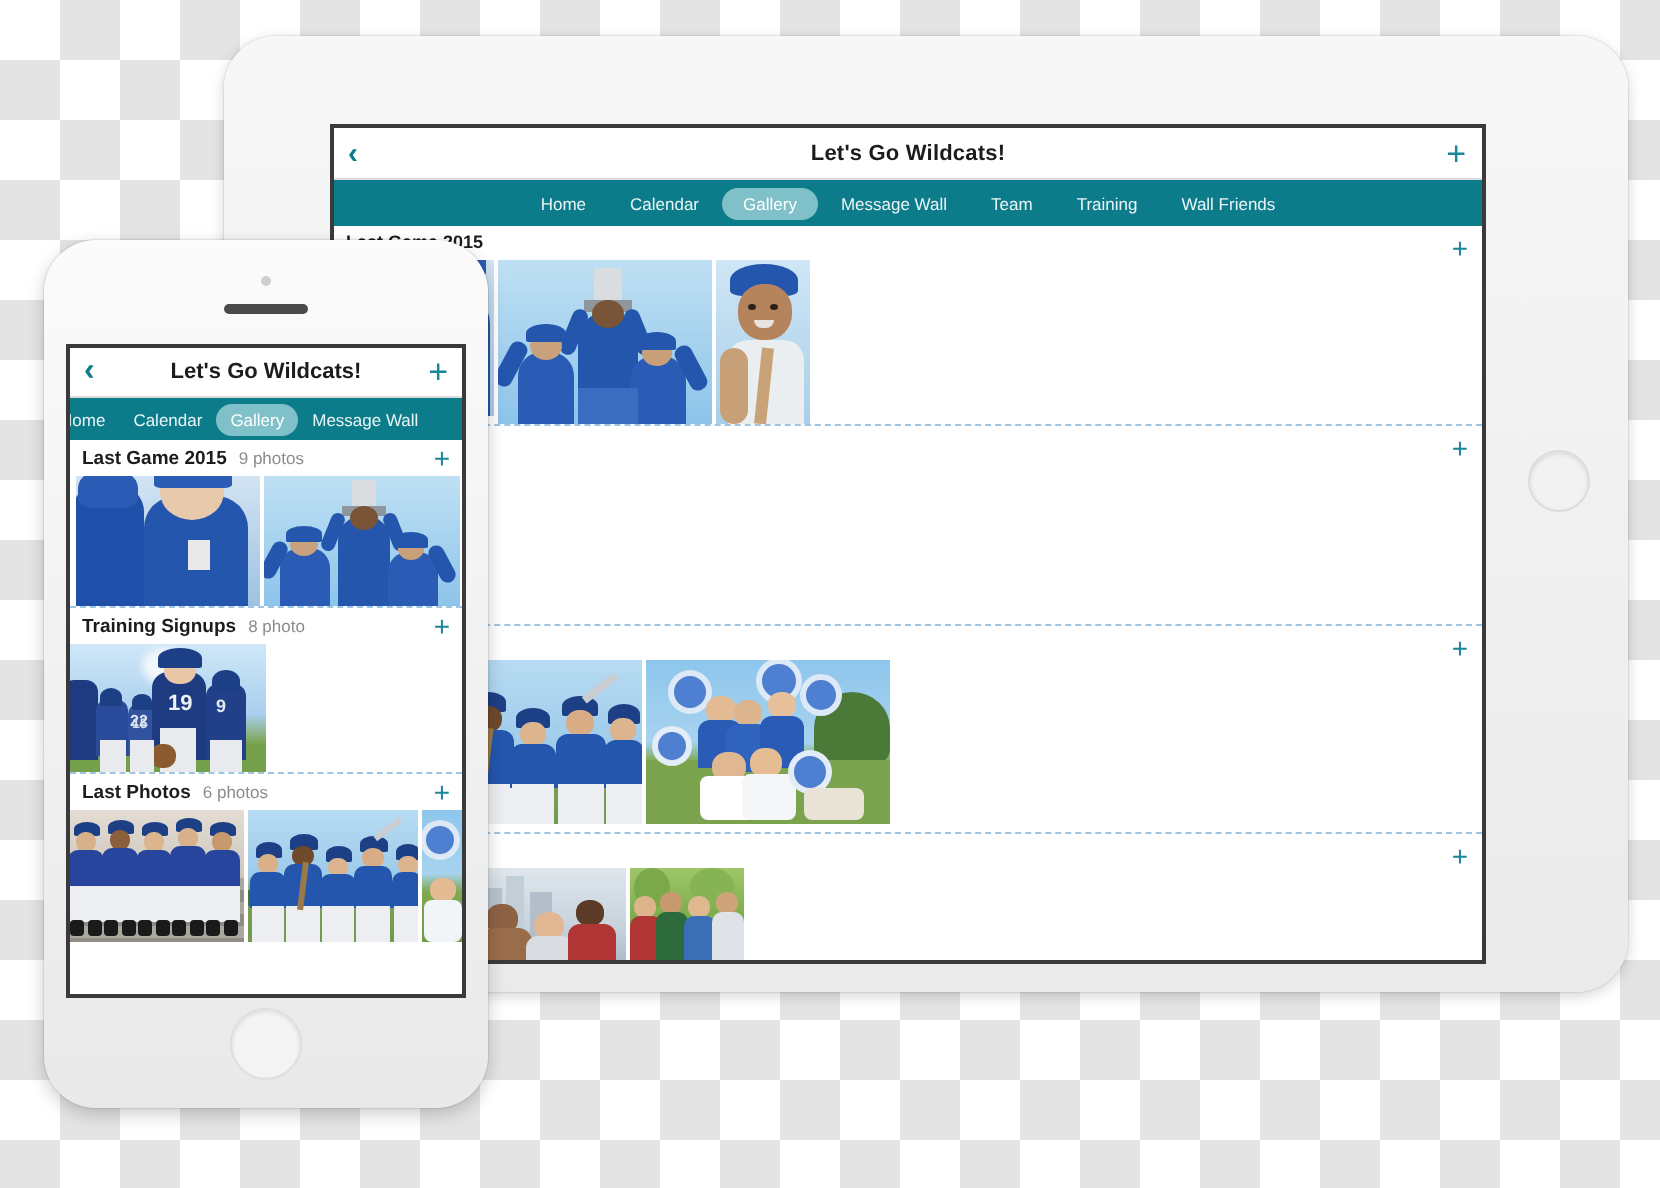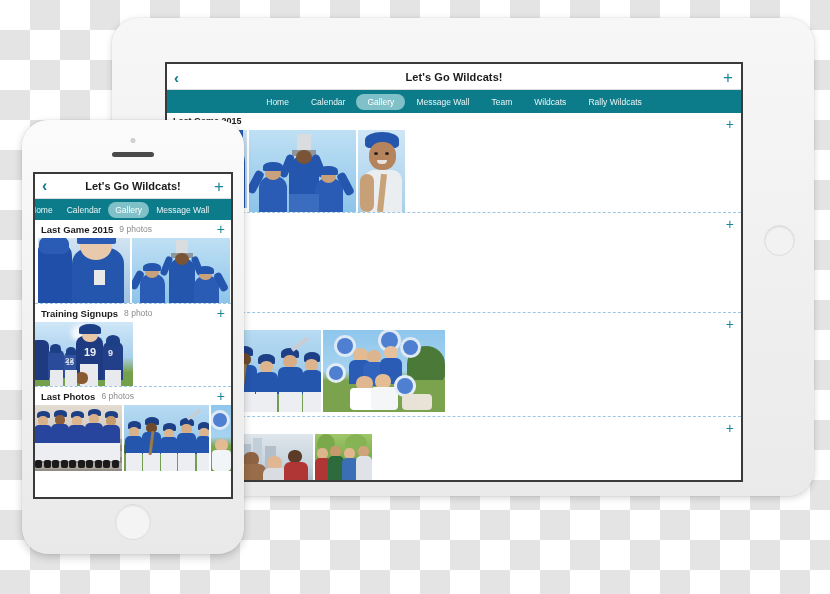--- a/index.html
+++ b/index.html
@@ -192,22 +192,22 @@
         <span class="t-title">Let's Go Wildcats!</span>
         <span class="t-plus">+</span>
       </div>
 
       <div class="t-navbar">
         <span class="t-navitem">Home</span>
         <span class="t-navitem">Calendar</span>
         <span class="t-navitem active">Gallery</span>
         <span class="t-navitem">Message Wall</span>
         <span class="t-navitem">Team</span>
-        <span class="t-navitem">Wildcats</span>
-        <span class="t-navitem">Rally Wildcats</span>
+        <span class="t-navitem">Training</span>
+        <span class="t-navitem">Wall Friends</span>
       </div>
 
       <div class="t-rows">
 
         <div class="t-row" style="height:100px;">
           <span class="t-row-head">Last Game 2015</span>
           <span class="t-row-plus">+</span>
           <div class="t-thumbs">
 
             <div class="ph thumb" style="width:74px;height:78px;background:linear-gradient(180deg,#cfe3f2,#a8c9e4);">

